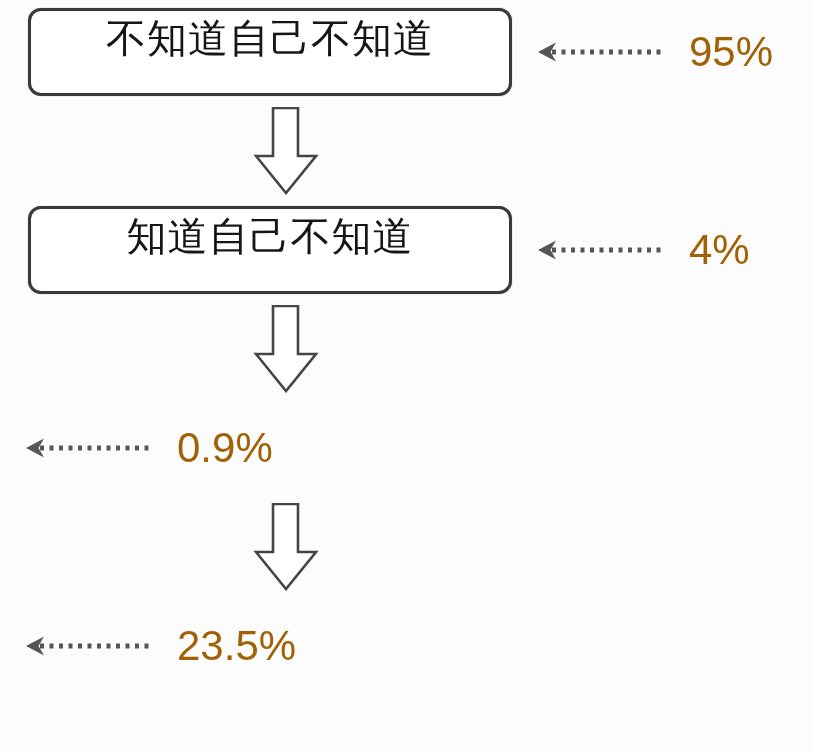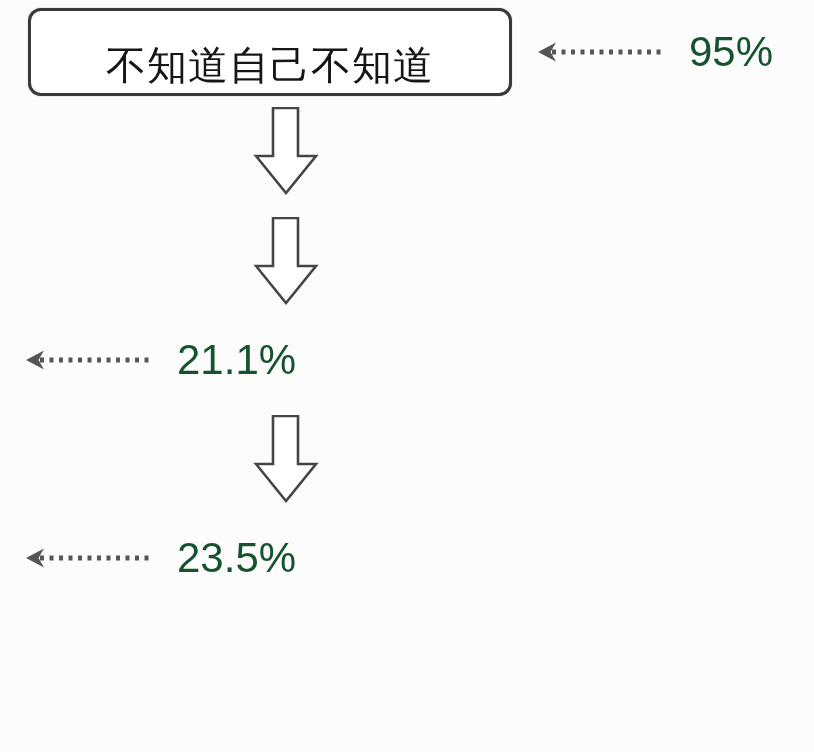--- a/index.html
+++ b/index.html
@@ -26,38 +26,38 @@
   }
   .stage-box {
     margin-left: 28px;
     width: 484px;
     height: 88px;
     box-sizing: border-box;
     background: #ffffff;
     border: 3px solid #3a3a3a;
     border-radius: 13px;
     display: flex;
-    align-items: flex-end;
+    align-items: flex-start;
     justify-content: center;
     box-shadow: 0 0 1px rgba(60,60,60,0.6);
   }
   .stage-label {
     font-size: 40px;
     color: #161616;
     letter-spacing: 1px;
     white-space: nowrap;
   }
   .dotted-arrow {
     margin-left: 25px;
     flex: 0 0 auto;
   }
   .percent {
     margin-left: 26px;
     font-size: 42px;
-    color: #14532d;
+    color: #a16207;
     white-space: nowrap;
   }
   .gap-row {
     height: 110px;
     display: flex;
     align-items: center;
   }
   .down-arrow {
     margin-left: 253px; 
     flex: 0 0 auto;
@@ -78,33 +78,43 @@
     </svg>
     <span class="percent">95%</span>
   </div>
 
   <div class="gap-row">
     <svg class="down-arrow" width="66" height="88" viewBox="0 0 66 88">
       <polygon points="20,1 45,1 45,49 63,49 33,86 3,49 20,49" fill="#ffffff" stroke="#454545" stroke-width="2.6" stroke-linejoin="miter"></polygon>
     </svg>
   </div>
 
+  <div class="box-row">
+    <div class="stage-box">
+      <span class="stage-label">知道自己不知道</span>
+    </div>
+    <svg class="dotted-arrow" width="126" height="26" viewBox="0 0 126 26">
+      <polygon points="1,13 19,3.5 13.5,13 19,22.5" fill="#565656"></polygon>
+      <line x1="15" y1="13" x2="124" y2="13" stroke="#565656" stroke-width="5" stroke-dasharray="4 5.5"></line>
+    </svg>
+    <span class="percent">4%</span>
+  </div>
 
   <div class="gap-row">
     <svg class="down-arrow" width="66" height="88" viewBox="0 0 66 88">
       <polygon points="20,1 45,1 45,49 63,49 33,86 3,49 20,49" fill="#ffffff" stroke="#454545" stroke-width="2.6" stroke-linejoin="miter"></polygon>
     </svg>
   </div>
 
   <div class="box-row">
     <svg class="dotted-arrow" width="126" height="26" viewBox="0 0 126 26">
       <polygon points="1,13 19,3.5 13.5,13 19,22.5" fill="#565656"></polygon>
       <line x1="15" y1="13" x2="124" y2="13" stroke="#565656" stroke-width="5" stroke-dasharray="4 5.5"></line>
     </svg>
-    <span class="percent">21.1%</span>
+    <span class="percent">0.9%</span>
   </div>
 
   <div class="gap-row">
     <svg class="down-arrow" width="66" height="88" viewBox="0 0 66 88">
       <polygon points="20,1 45,1 45,49 63,49 33,86 3,49 20,49" fill="#ffffff" stroke="#454545" stroke-width="2.6" stroke-linejoin="miter"></polygon>
     </svg>
   </div>
 
   <div class="box-row">
     <svg class="dotted-arrow" width="126" height="26" viewBox="0 0 126 26">

